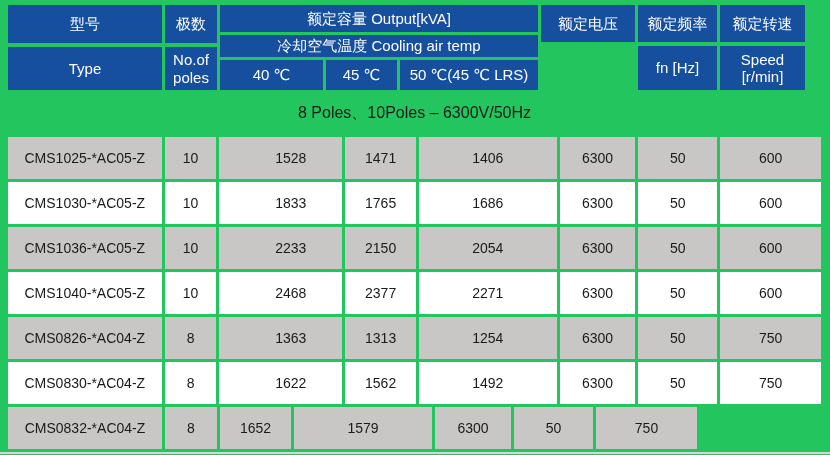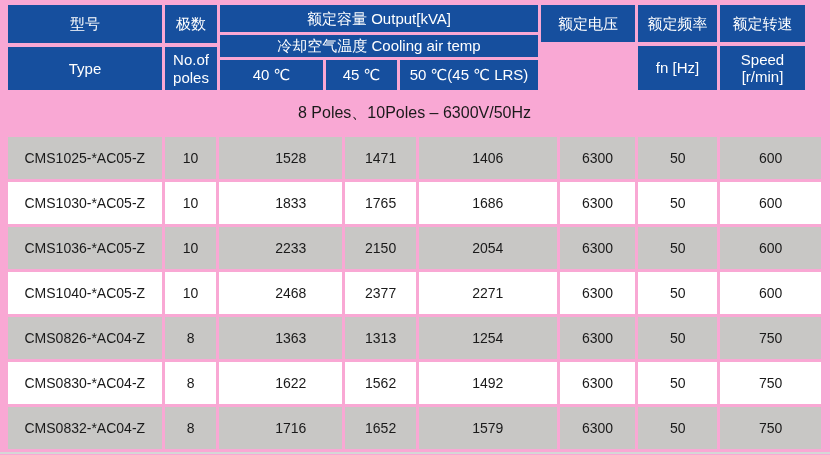--- a/index.html
+++ b/index.html
@@ -4,21 +4,21 @@
 <style>
   html, body {
     margin: 0;
     padding: 0;
     background: #ffffff;
   }
   .page {
     position: relative;
     width: 830px;
     height: 455px;
-    background: #f9a8d4;
+    background: #22c55e;
     overflow: hidden;
     font-family: "Liberation Sans", "DejaVu Sans", sans-serif;
     color: var(--text-dark, #1a1a1a);
   }
   .spec-table {
     position: absolute;
     left: 8px;
     top: 5px;
     width: 813px;
   }
@@ -211,21 +211,20 @@
           <div class="cell kva_40">1622</div>
           <div class="cell kva_45">1562</div>
           <div class="cell kva_50">1492</div>
           <div class="cell voltage">6300</div>
           <div class="cell fn">50</div>
           <div class="cell speed">750</div>
         </div>
         <div class="row gray">
           <div class="cell model">CMS0832-*AC04-Z</div>
           <div class="cell poles">8</div>
-          <div class="cell kva_40">1716</div>
           <div class="cell kva_45">1652</div>
           <div class="cell kva_50">1579</div>
           <div class="cell voltage">6300</div>
           <div class="cell fn">50</div>
           <div class="cell speed">750</div>
         </div>
       </div>
   </div>
 
   <div class="bottom-line"></div>

